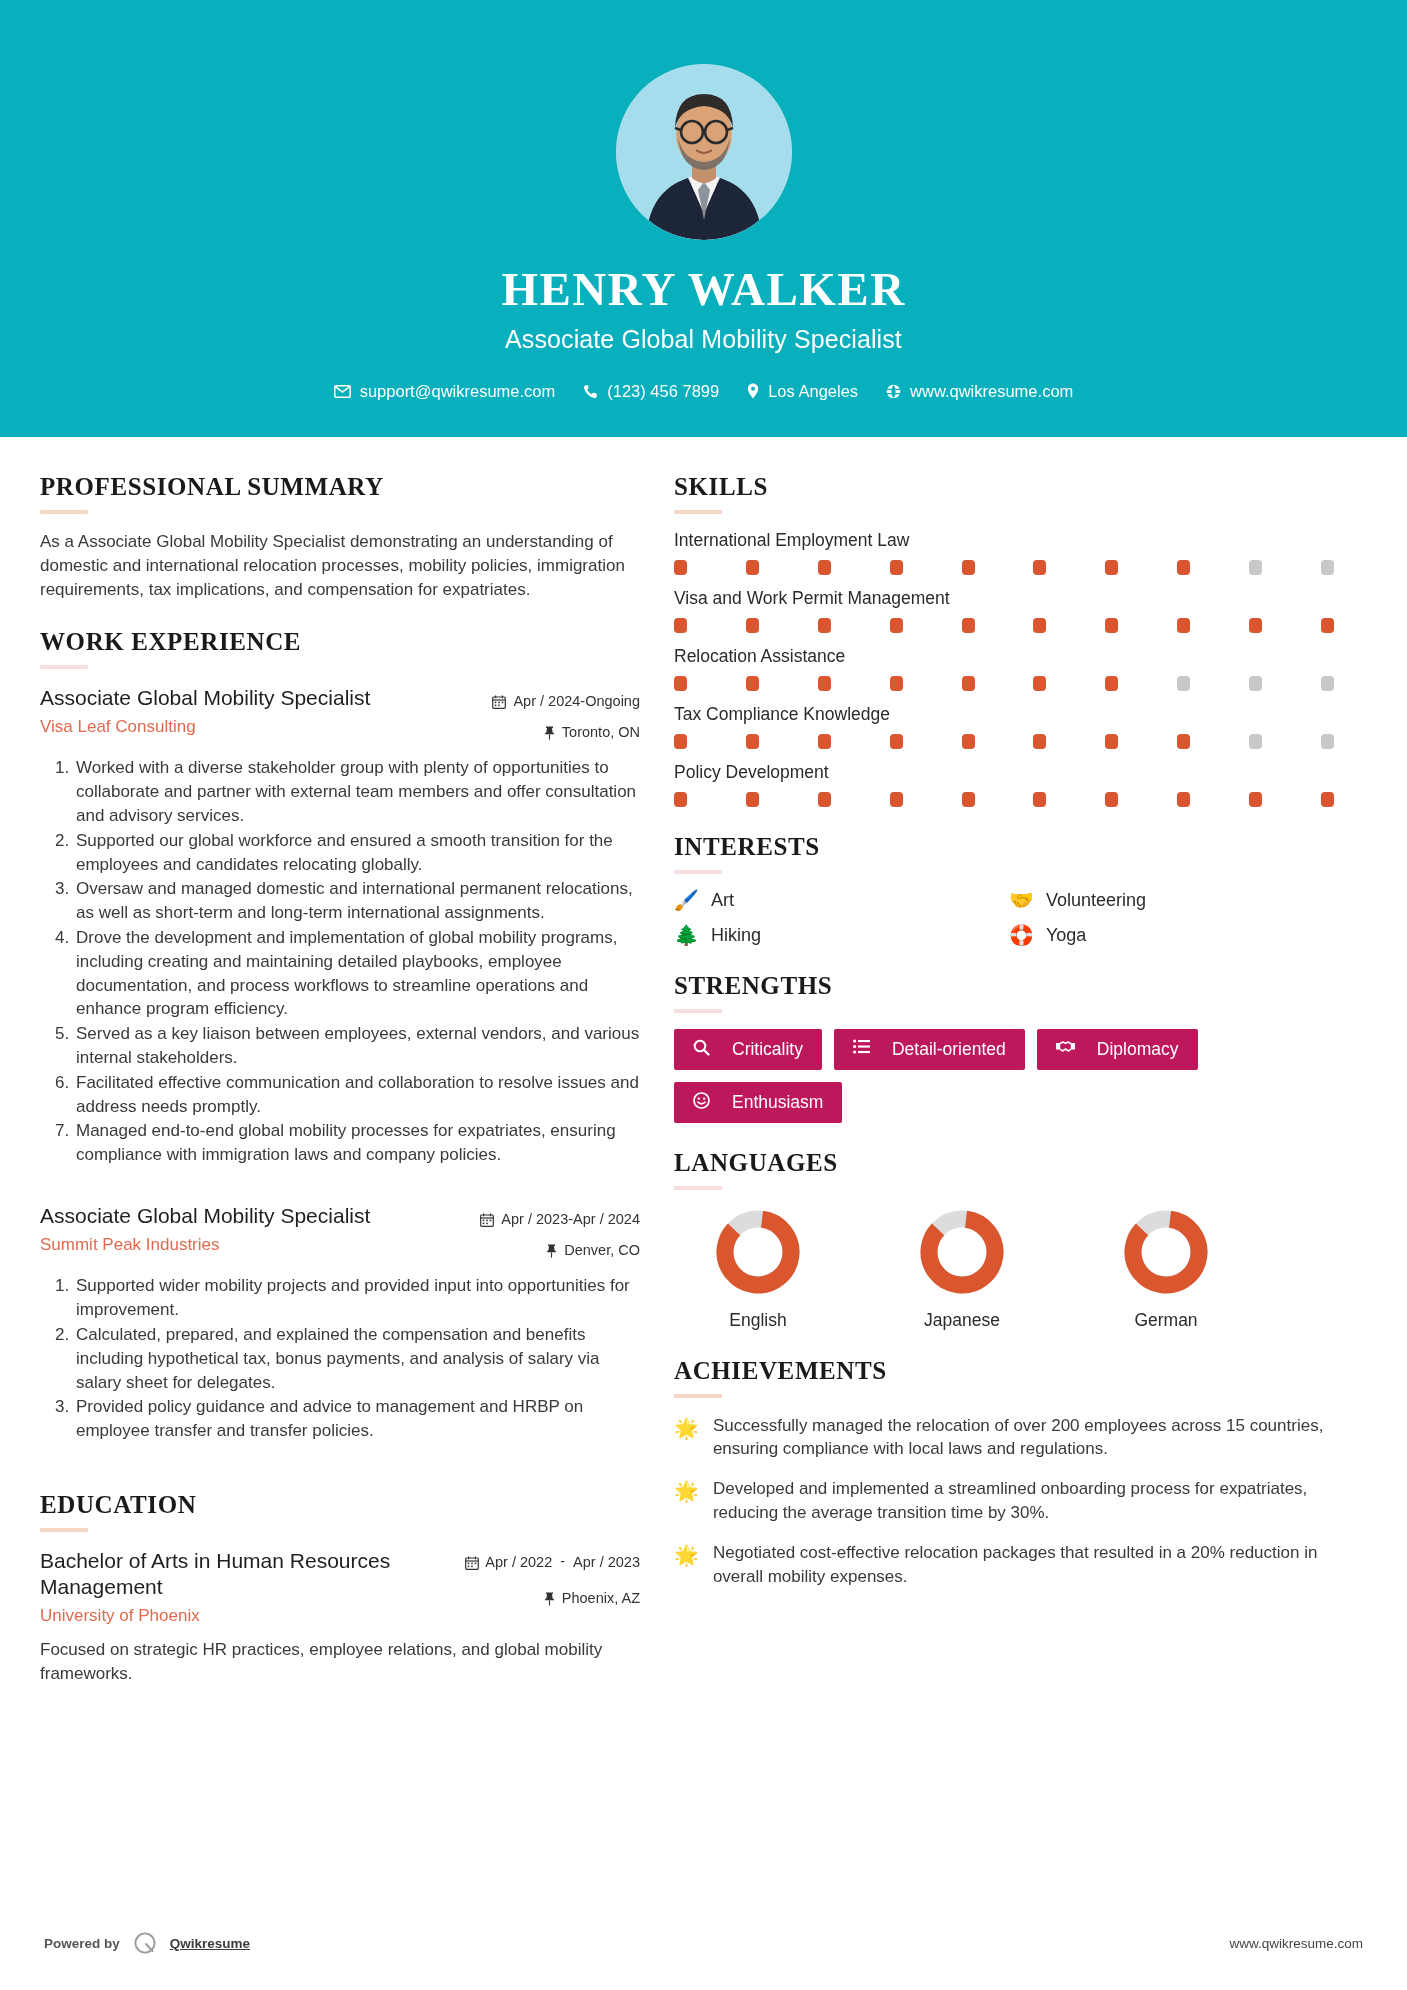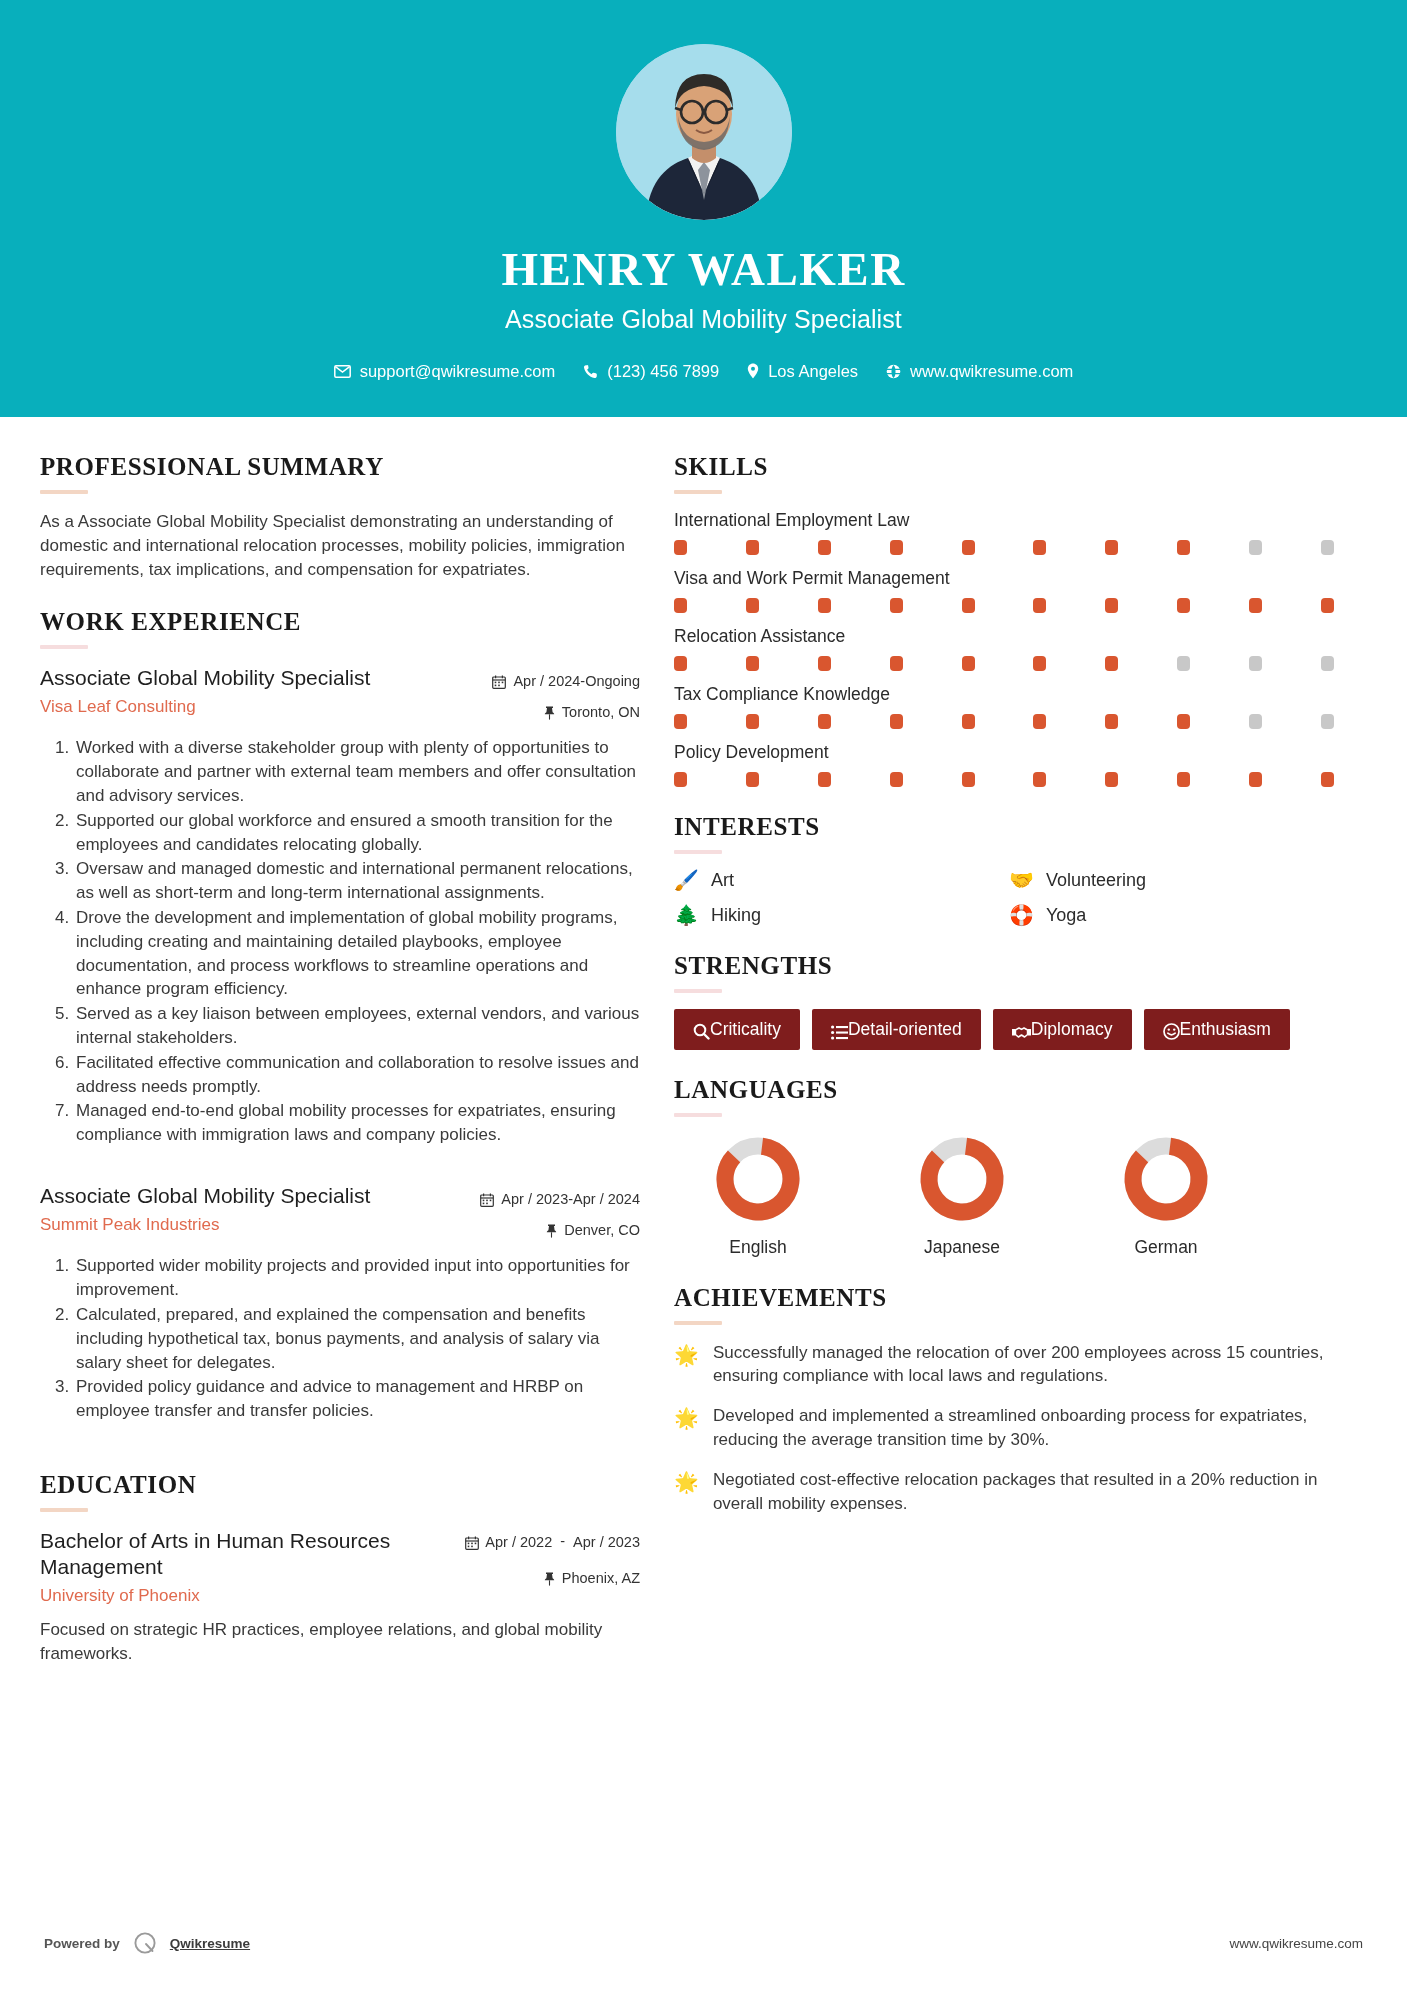--- a/index.html
+++ b/index.html
@@ -13,21 +13,21 @@
     position: relative;
     width: 1407px;
     min-height: 1990px;
     background: #ffffff;
     overflow: hidden;
   }
 
   
   .header {
     background: #08AFBC;
-    padding: 44px 0 36px 0;
+    padding: 64px 0 36px 0;
     text-align: center;
   }
   .avatar-wrap {
     width: 176px;
     height: 176px;
     margin: 0 auto 24px auto;
     border-radius: 50%;
     background: #A6DDEC;
     overflow: hidden;
     position: relative;
@@ -212,23 +212,23 @@
   .interest-item .emoji { font-size: 20px; line-height: 1; filter: none; }
 
   
   .strength-wrap {
     display: flex;
     flex-wrap: wrap;
     gap: 12px;
   }
   .strength-chip {
     display: inline-flex;
-    align-items: flex-end;
-    gap: 0;
-    background: #7f1d1d;
+    align-items: flex-start;
+    gap: 22px;
+    background: #be185d;
     color: #ffffff;
     font-size: 17.5px;
     padding: 10px 19px;
     border-radius: 2px;
     line-height: 1.2;
   }
   .strength-chip svg { display: block; flex: 0 0 auto; }
 
   
   .lang-wrap {

